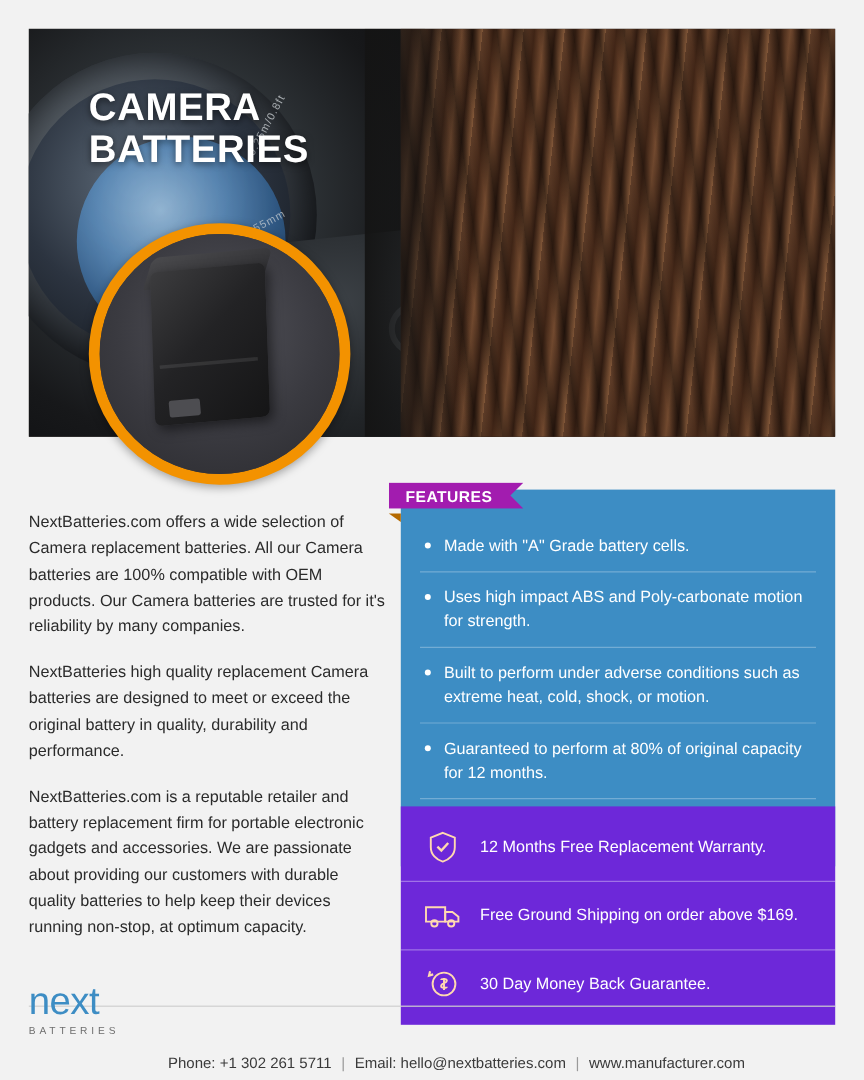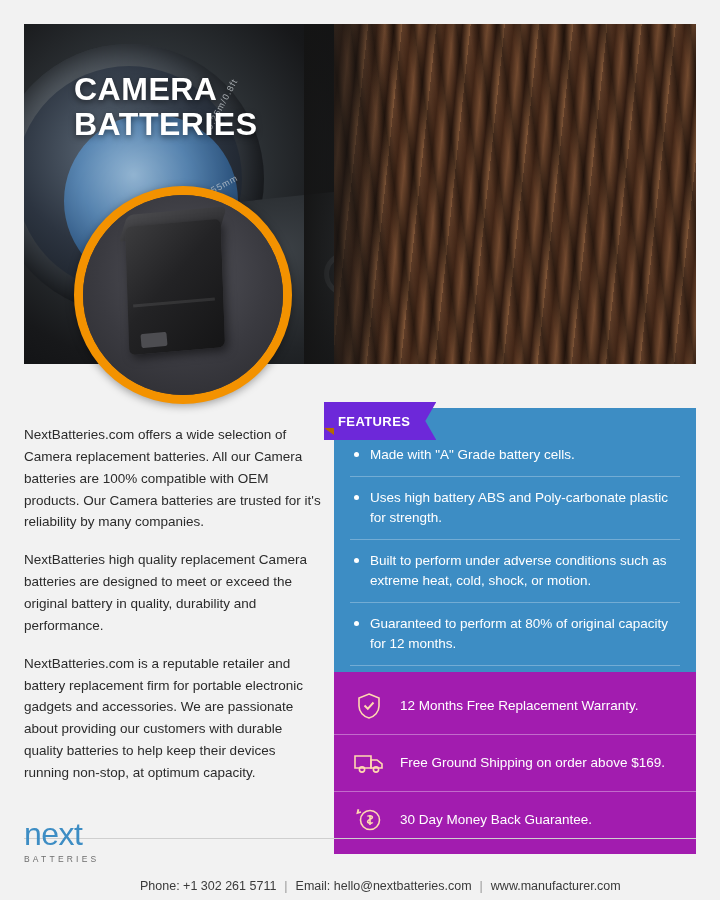--- a/index.html
+++ b/index.html
@@ -224,22 +224,22 @@
     top: 408px;
     width: 362px;
     background: #3d8dc4;
     padding: 26px 0 14px 0;
     box-sizing: border-box;
   }
   .ribbon {
     position: absolute;
     left: -10px;
     top: -6px;
-    height: 38px;
-    background: #6d28d9;
+    height: 22px;
+    background: #a21caf;
     color: #ffffff;
     font-size: 13px;
     font-weight: bold;
     letter-spacing: .4px;
     display: flex;
     align-items: center;
     padding: 0 26px 0 14px;
     clip-path: polygon(0 0, 100% 0, calc(100% - 11px) 50%, 100% 100%, 0 100%);
   }
   .ribbon-tail {
@@ -273,21 +273,21 @@
     border-radius: 50%;
     background: #ffffff;
   }
 
   
   .promos {
     position: absolute;
     left: 334px;
     top: 672px;
     width: 362px;
-    background: #a21caf;
+    background: #6d28d9;
     padding: 6px 0;
     box-sizing: border-box;
   }
   .promo {
     display: flex;
     align-items: center;
     gap: 14px;
     padding: 13px 18px;
     border-bottom: 1px solid rgba(255,255,255,.35);
   }
@@ -385,21 +385,21 @@
     <p>NextBatteries.com offers a wide selection of Camera replacement batteries. All our Camera batteries are 100% compatible with OEM products. Our Camera batteries are trusted for it's reliability by many companies.</p>
     <p>NextBatteries high quality replacement Camera batteries are designed to meet or exceed the original battery in quality, durability and performance.</p>
     <p>NextBatteries.com is a reputable retailer and battery replacement firm for portable electronic gadgets and accessories. We are passionate about providing our customers with durable quality batteries to help keep their devices running non-stop, at optimum capacity.</p>
   </div>
 
   <div class="features">
     <div class="ribbon">FEATURES</div>
     <div class="ribbon-tail"></div>
     <ul class="feat-list">
       <li>Made with "A" Grade battery cells.</li>
-      <li>Uses high battery ABS and Poly-carbonate plastic for strength.</li>
+      <li>Uses high impact ABS and Poly-carbonate motion for strength.</li>
       <li>Built to perform under adverse conditions such as extreme heat, cold, shock, or motion.</li>
       <li>Guaranteed to perform at 80% of original capacity for 12 months.</li>
       <li>100% compatible to manufacturer specifications.</li>
     </ul>
   </div>
 
   <div class="promos">
 
     <div class="promo">
       <span class="ico">

